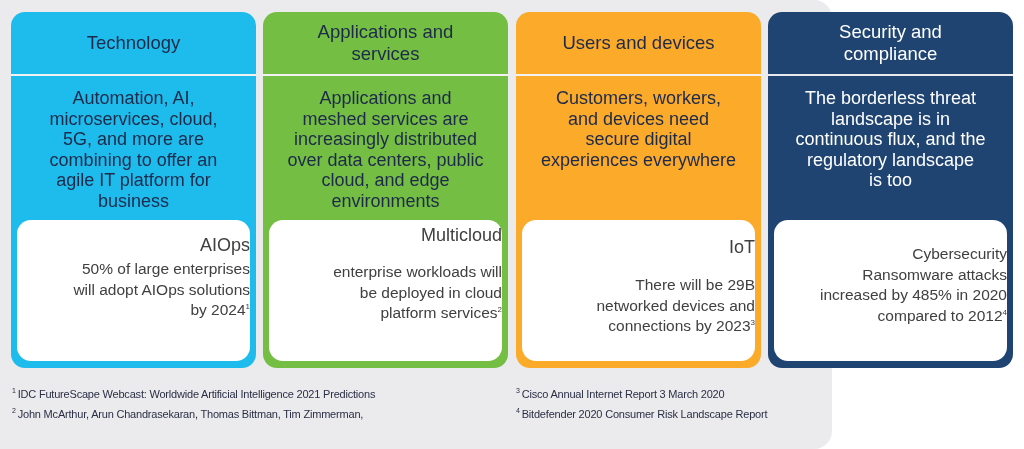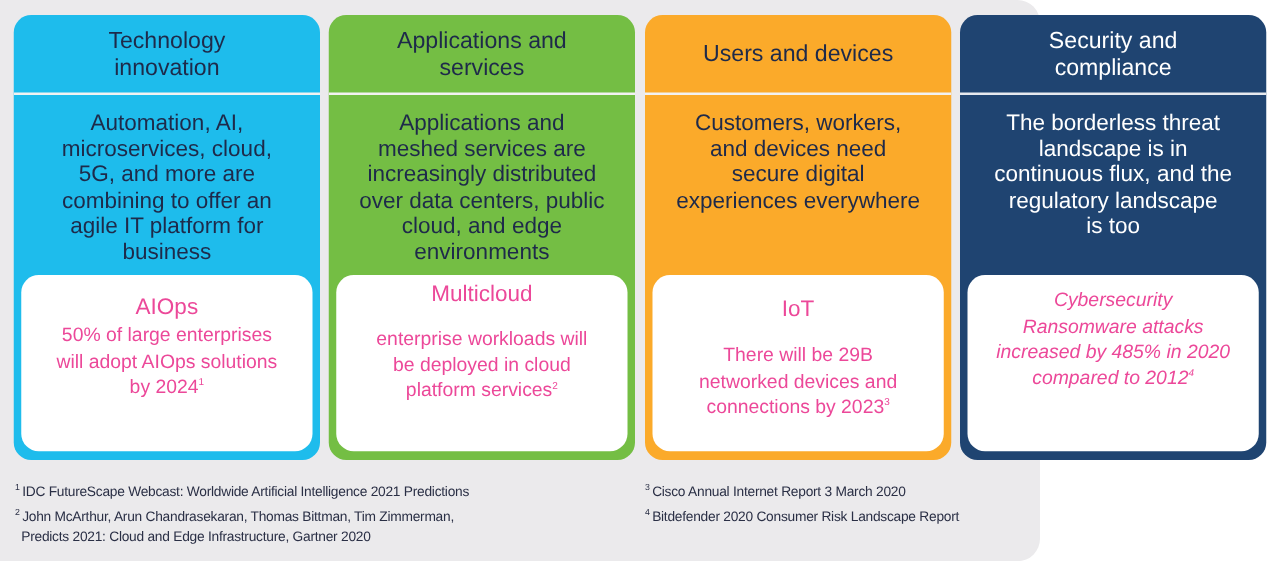--- a/index.html
+++ b/index.html
@@ -2,42 +2,41 @@
 <html><head>
 <meta charset="utf-8">
 <style>
   html, body { margin:0; padding:0; background:#ffffff; }
   body { width:1024px; height:449px; overflow:hidden; font-family:"Liberation Sans", sans-serif; }
   .frame { position:absolute; left:0; top:0; width:832px; height:449px; background:#EBEAEC; border-radius:0 0 18px 0; border-top-right-radius:18px; }
   .col { position:absolute; top:12px; width:245px; height:356px; border-radius:14px; overflow:hidden; }
   .col .head { position:absolute; left:0; top:0; width:100%; height:62px; display:flex; align-items:center; justify-content:center; text-align:center; font-size:18.5px; line-height:22px; }
   .col .divider { position:absolute; left:0; top:62px; width:100%; height:2px; background:#F2F2F2; }
   .col .body { position:absolute; left:6px; right:6px; top:76px; text-align:center; font-size:18px; line-height:20.5px; }
-  .col .card { position:absolute; left:6px; right:6px; top:208px; bottom:7px; background:#ffffff; border-radius:14px; text-align:center; color:#ec4899; }
+  .col .card { position:absolute; left:6px; right:6px; top:208px; bottom:7px; background:#ffffff; border-radius:14px; text-align:right; color:#404040; }
   .card .ctitle { font-size:18px; line-height:22px; display:block; }
   .card .ctext { font-size:15.5px; line-height:20.5px; display:block; }
   .card sup { font-size:8px; vertical-align:super; line-height:0; }
   .c1 { left:11px; background:#1EBCEC; color:#1E2A4A; }
   .c2 { left:263px; background:#74BE44; color:#1E2A4A; }
   .c3 { left:516px; background:#FBAA2A; color:#1E2A4A; }
   .c4 { left:768px; background:#1F4471; color:#ffffff; }
   .c4 .divider { background:#E6E9EE; }
   .foot { position:absolute; font-size:11px; line-height:16px; color:#2A2F45; font-family:"Liberation Sans Narrow","Liberation Sans", sans-serif; letter-spacing:-0.2px; }
   .foot sup { font-size:7px; vertical-align:super; line-height:0; margin-right:2px; }
 </style>
 </head>
 <body>
 
 <div class="frame">
 
   <div class="col c1">
     <div class="head">
       <div>
         <div>Technology</div>
-        <div>innovation</div>
       </div>
     </div>
     <div class="divider"></div>
     <div class="body">
       <div>Automation, AI,</div>
       <div>microservices, cloud,</div>
       <div>5G, and more are</div>
       <div>combining to offer an</div>
       <div>agile IT platform for</div>
       <div>business</div>
@@ -103,34 +102,33 @@
       </div>
     </div>
     <div class="divider"></div>
     <div class="body">
       <div>The borderless threat</div>
       <div>landscape is in</div>
       <div>continuous flux, and the</div>
       <div>regulatory landscape</div>
       <div>is too</div>
     </div>
-    <div class="card" style="padding-top:11px;font-style:italic;">
+    <div class="card" style="padding-top:24px;">
       <span class="ctitle" style="font-size:15.5px;line-height:20.5px;">Cybersecurity</span>
       <span class="ctext">Ransomware attacks</span>
       <span class="ctext">increased by 485% in 2020</span>
       <span class="ctext"><span>compared to 2012</span><sup>4</sup></span>
     </div>
   </div>
 
   <div class="foot" style="left:12px; top:386px;">
     <sup>1</sup><span>IDC FutureScape Webcast: Worldwide Artificial Intelligence 2021 Predictions</span>
   </div>
   <div class="foot" style="left:12px; top:406px;">
     <div><sup>2</sup><span>John McArthur, Arun Chandrasekaran, Thomas Bittman, Tim Zimmerman,</span></div>
-    <div style="padding-left:5px;">Predicts 2021: Cloud and Edge Infrastructure, Gartner 2020</div>
   </div>
   <div class="foot" style="left:516px; top:386px;">
     <sup>3</sup><span>Cisco Annual Internet Report 3 March 2020</span>
   </div>
   <div class="foot" style="left:516px; top:406px;">
     <sup>4</sup><span>Bitdefender 2020 Consumer Risk Landscape Report</span>
   </div>
 
 </div>
 

